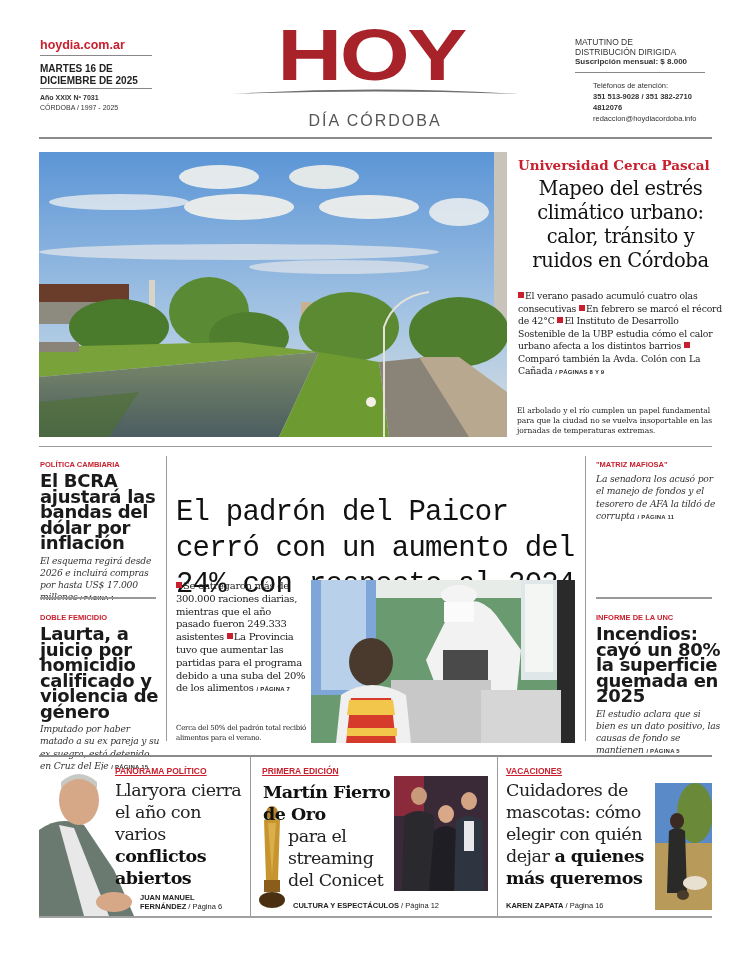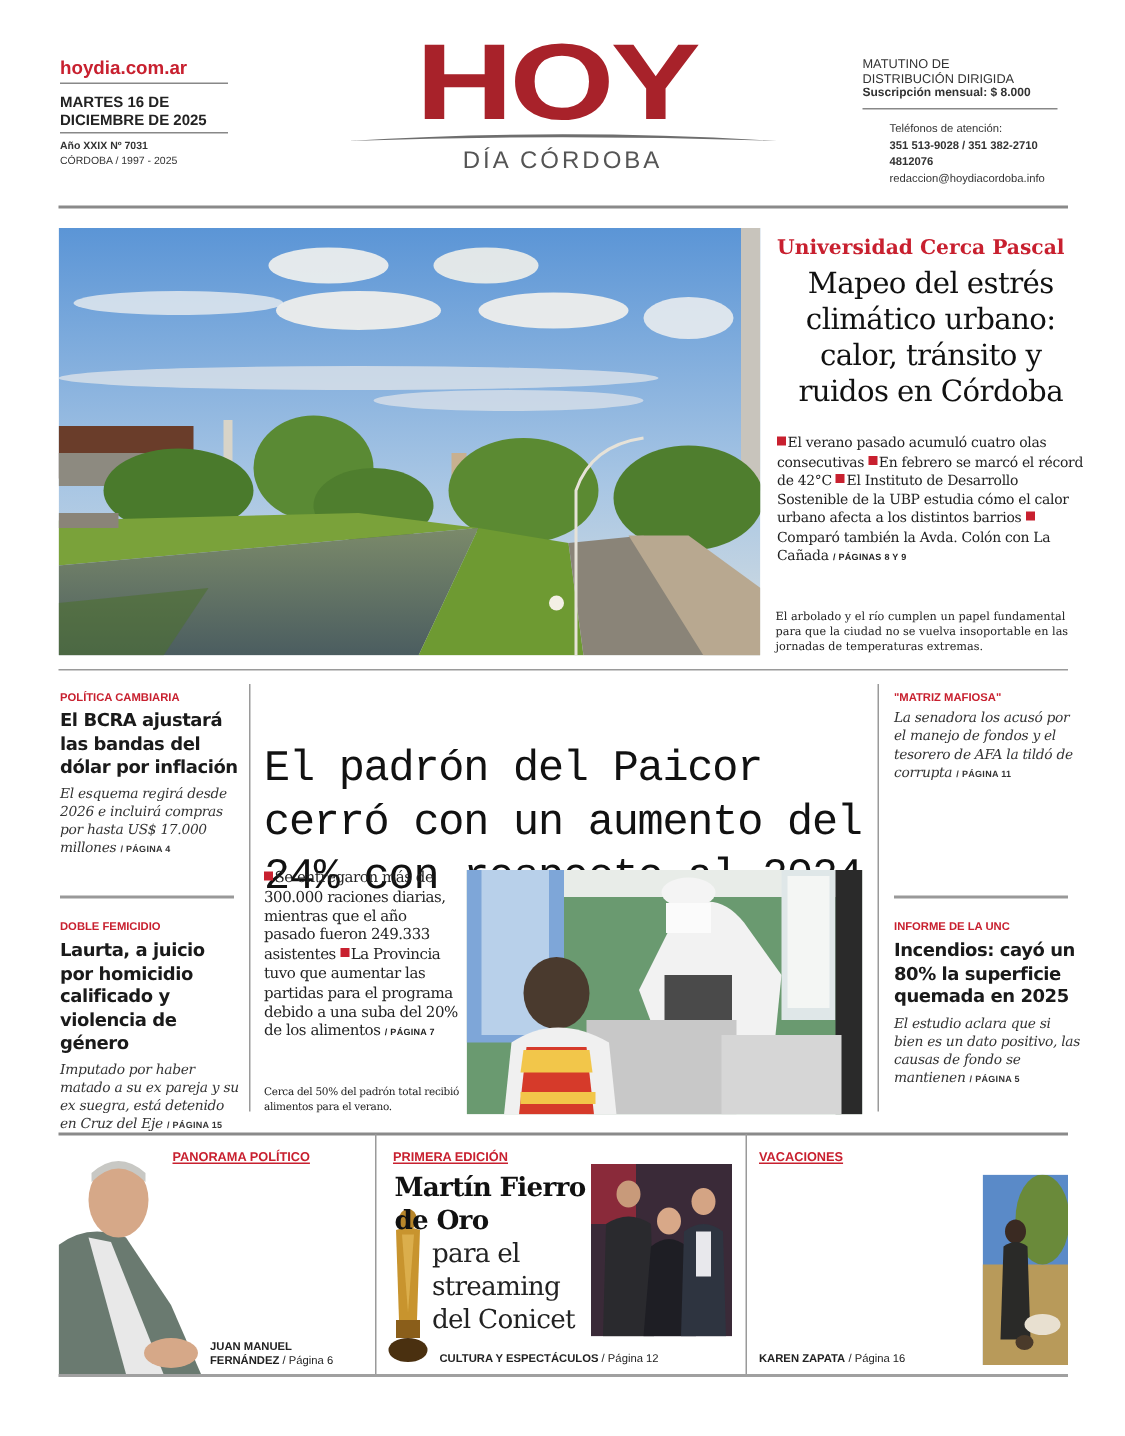--- a/index.html
+++ b/index.html
@@ -12,41 +12,41 @@
 
   
   .site { left: 40px; top: 38px; font-size: 12.5px; font-weight: bold; color: #c8202f; }
   .date { left: 40px; top: 63px; font-size: 10px; font-weight: bold; line-height: 12px; color: #222; text-transform: uppercase; }
   .issue { left: 40px; top: 93px; font-size: 7px; line-height: 10px; color: #333; }
   .issue b { font-weight: bold; }
 
   
   .logo-hoy { left: 272px; top: 24px; width: 198px; height: 62px; font-family: "Liberation Sans", sans-serif; font-weight: bold; font-size: 72px; color: #a8222a; letter-spacing: -2px; line-height: 62px; text-align: center; transform: scaleX(1.25); transform-origin: center; }
   .logo-swoosh { left: 232px; top: 88px; width: 286px; height: 8px; }
-  .logo-sub { left: 232px; top: 99px; width: 286px; text-align: center; font-size: 16px; letter-spacing: 2px; color: #555; }
+  .logo-sub { left: 232px; top: 112px; width: 286px; text-align: center; font-size: 16px; letter-spacing: 2px; color: #555; }
 
   
   .right-info { left: 575px; top: 37px; font-size: 8.5px; line-height: 10px; color: #333; width: 160px; }
   .right-info .bold { font-weight: bold; font-size: 8px; }
   .right-contact { left: 575px; top: 80px; font-size: 7.5px; line-height: 11px; color: #333; margin-left: 18px; }
   .right-contact .bold { font-weight: bold; }
 
   
   .hero-photo { left: 39px; top: 152px; width: 468px; height: 285px; overflow: hidden; }
   .hero-caption { left: 517px; top: 406px; width: 200px; font-size: 7.5px; line-height: 10px; font-family: "DejaVu Serif", serif; color: #222; }
 
   .hero-kicker { left: 518px; top: 157px; font-size: 13.5px; font-weight: bold; font-family: "DejaVu Serif", serif; color: #c8202f; }
   .hero-title { left: 518px; top: 177px; width: 205px; font-size: 19.5px; line-height: 24px; font-weight: normal; font-family: "DejaVu Serif", serif; color: #111; letter-spacing: -0.4px; text-align: center; }
   .hero-body { left: 518px; top: 290px; width: 205px; font-size: 9.3px; line-height: 12.5px; font-family: "DejaVu Serif", serif; color: #222; letter-spacing: -0.2px; }
   .bullet { display: inline-block; width: 6px; height: 6px; background: #c8202f; margin-right: 1px; vertical-align: 1px; }
   .pg { font-family: "Liberation Sans", sans-serif; font-size: 6px; font-weight: bold; letter-spacing: 0.2px; font-style: normal; }
 
   
   .kicker { font-family: "Liberation Sans", sans-serif; font-size: 7.5px; font-weight: bold; color: #c8202f; text-transform: uppercase; }
-  .side-title { font-family: "DejaVu Sans", sans-serif; font-weight: bold; font-size: 12px; line-height: 15.5px; color: #1a1a1a; letter-spacing: -0.3px; }
+  .side-title { font-family: "DejaVu Sans", sans-serif; font-weight: bold; font-size: 18px; line-height: 15.5px; color: #1a1a1a; letter-spacing: -0.3px; }
   .side-body { font-family: "DejaVu Serif", serif; font-style: italic; font-size: 9.2px; line-height: 12.3px; color: #333; letter-spacing: -0.2px; }
 
   
   .main-title { left: 176px; top: 456px; width: 405px; font-family: Liberation Mono, monospace; font-size: 29px; line-height: 36px; color: #111; letter-spacing: -0.8px; margin-top: 39px; }
   .main-body { left: 176px; top: 580px; width: 130px; font-family: "DejaVu Serif", serif; font-size: 10px; line-height: 12.8px; color: #222; letter-spacing: -0.3px; }
   .main-caption { left: 176px; top: 723px; width: 140px; font-family: "DejaVu Serif", serif; font-size: 7px; line-height: 10px; color: #222; letter-spacing: -0.2px; }
   .main-photo { left: 311px; top: 580px; width: 264px; height: 163px; overflow: hidden; }
 
   
   .bot-kicker { font-family: "Liberation Sans", sans-serif; font-size: 8.5px; font-weight: bold; color: #c8202f; text-transform: uppercase; text-decoration: underline; }
@@ -215,20 +215,24 @@
     <rect width="95" height="146" fill="#ffffff"></rect>
     <path d="M0 60 Q20 45 45 55 L75 100 L95 146 L0 146 Z" fill="#6a7a70"></path>
     <path d="M20 55 L35 58 L70 146 L45 146 Z" fill="#e8e8e8"></path>
     <ellipse cx="40" cy="30" rx="20" ry="25" fill="#d6a888"></ellipse>
     <path d="M22 18 Q40 0 58 18 L58 12 Q40 -4 22 12 Z" fill="#c8c8c4"></path>
     <ellipse cx="75" cy="132" rx="18" ry="10" fill="#d6a888"></ellipse>
   </svg>
 </div>
 <div class="abs" style="left:115px;top:766px;width:130px;">
   <div class="bot-kicker">PANORAMA POLÍTICO</div>
+  <div class="bot-title" style="margin-top:3px;">
+    <span>Llaryora cierra el año con varios</span>
+    <b>conflictos abiertos</b>
+  </div>
 </div>
 <div class="abs byline" style="left:140px;top:893px;width:110px;line-height:9px;">
   <div><b>JUAN MANUEL</b></div>
   <div><b>FERNÁNDEZ</b> <span>/ Página 6</span></div>
 </div>
 
 <div class="abs" style="left:262px;top:766px;width:130px;">
   <div class="bot-kicker">PRIMERA EDICIÓN</div>
 </div>
 <div class="abs" style="left:258px;top:805px;width:28px;height:105px;">
@@ -256,20 +260,24 @@
     <path d="M60 115 L62 45 Q75 35 88 45 L90 115 Z" fill="#2e3440"></path>
     <rect x="70" y="45" width="10" height="30" fill="#e8e8ec"></rect>
   </svg>
 </div>
 <div class="abs byline" style="left:293px;top:901px;">
   <b>CULTURA Y ESPECTÁCULOS</b> <span>/ Página 12</span>
 </div>
 
 <div class="abs" style="left:506px;top:766px;width:145px;">
   <div class="bot-kicker">VACACIONES</div>
+  <div class="bot-title" style="margin-top:3px;">
+    <span>Cuidadores de mascotas: cómo elegir con quién dejar</span>
+    <b>a quienes más queremos</b>
+  </div>
 </div>
 <div class="abs" style="left:655px;top:783px;width:57px;height:127px;overflow:hidden;">
   <svg width="57" height="127" viewBox="0 0 57 127">
     <rect width="57" height="127" fill="#5a8ac8"></rect>
     <rect x="0" y="60" width="57" height="67" fill="#b89a5a"></rect>
     <ellipse cx="40" cy="30" rx="18" ry="30" fill="#6a8a3a"></ellipse>
     <ellipse cx="22" cy="38" rx="7" ry="8" fill="#3a2a22"></ellipse>
     <path d="M12 110 L14 48 Q22 42 30 48 L32 110 Z" fill="#2a2a28"></path>
     <ellipse cx="40" cy="100" rx="12" ry="7" fill="#e8e0d0"></ellipse>
     <ellipse cx="28" cy="112" rx="6" ry="5" fill="#4a3a2a"></ellipse>

